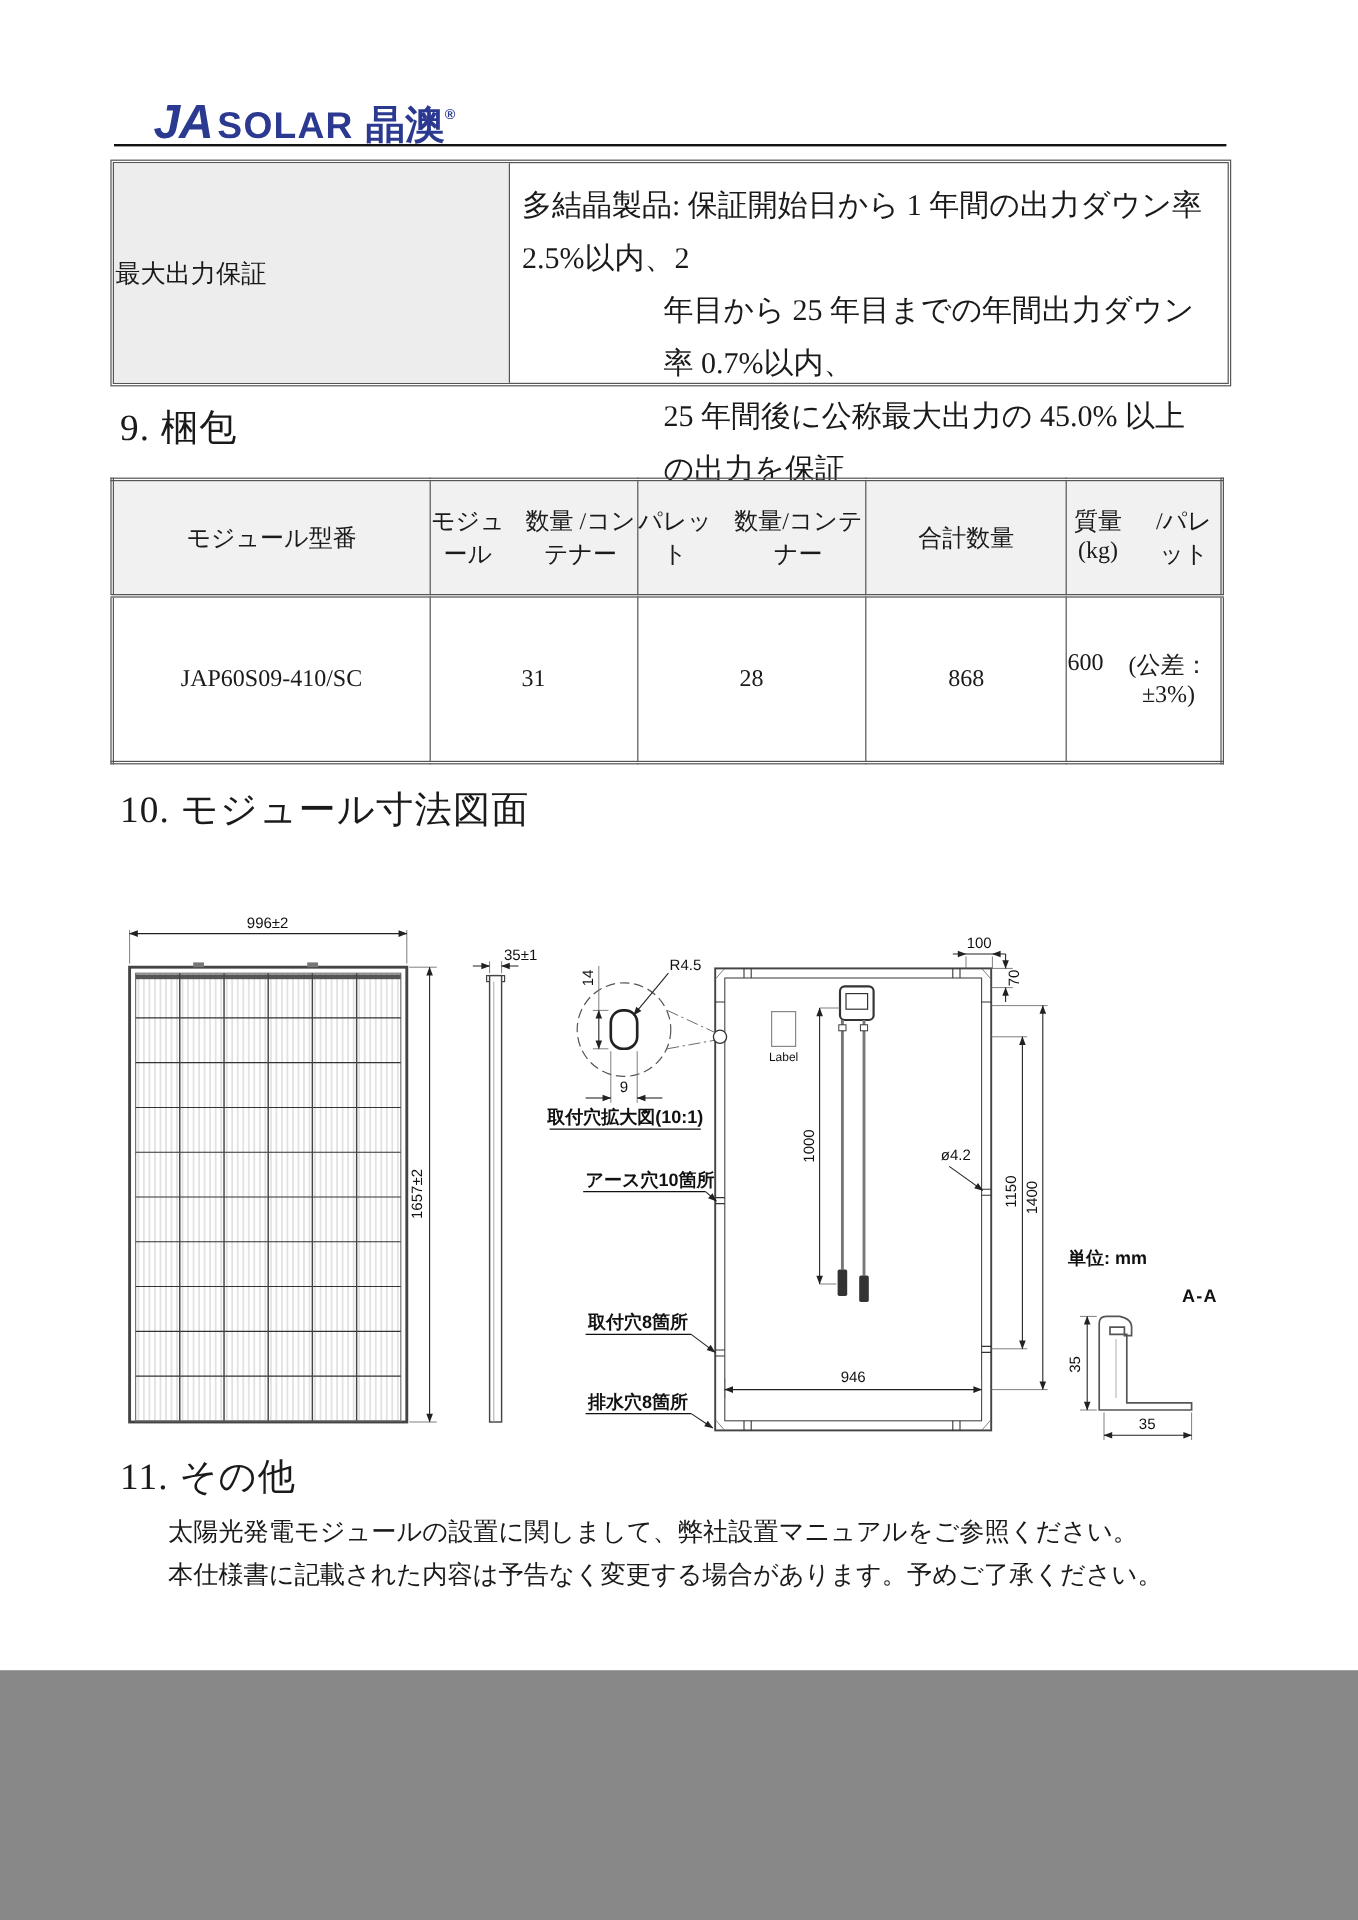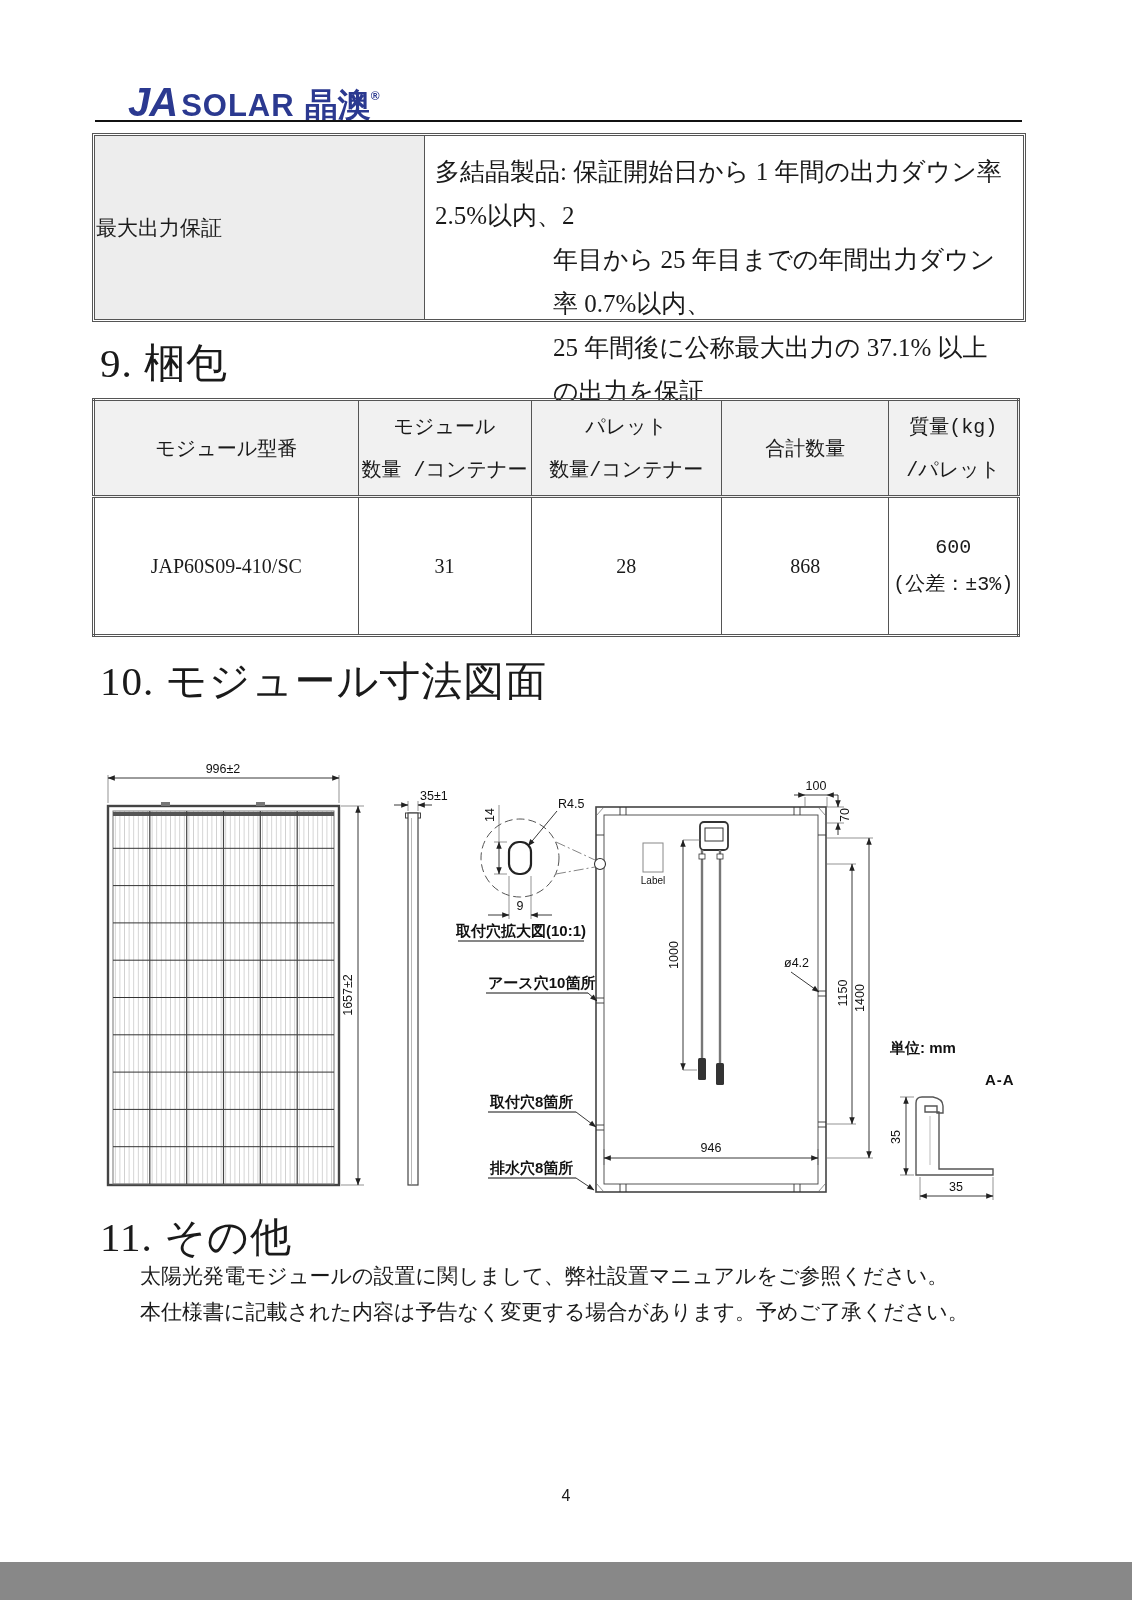--- a/index.html
+++ b/index.html
@@ -1,41 +1,41 @@
 <!DOCTYPE html>
 <html><head>
 <meta charset="utf-8">
 <style>
   html,body{margin:0;padding:0;background:#888;}
-  .page{position:relative;width:1132px;height:1562px;background:#fff;margin:0 auto;
+  .page{position:relative;width:1132px;height:1392px;background:#fff;margin:0 auto;
         font-family:"Liberation Serif","DejaVu Serif",serif;color:#1a1a1a;overflow:hidden;}
   
   .logo{position:absolute;left:128px;top:80px;display:flex;align-items:baseline;
         font-family:"Liberation Sans","DejaVu Sans",sans-serif;}
   .logo .ja{font-size:40px;font-weight:800;font-style:italic;letter-spacing:-1px;}
   .logo .solar{font-size:31px;font-weight:700;letter-spacing:1px;margin-left:4px;}
   .logo .cjk{font-size:33px;font-weight:700;margin-left:10px;}
   .logo .reg{font-size:12px;font-weight:700;vertical-align:super;position:relative;top:-16px;}
   .rule{position:absolute;left:95px;top:120px;width:927px;height:2px;background:#111;}
   
   .wtable{position:absolute;left:92px;top:133px;width:928px;height:183px;
           border:3px double #555;display:flex;}
   .wtable .wl{width:328px;background:#ededed;border-right:1px solid #555;
               display:flex;align-items:center;padding-left:1px;font-size:21px;}
   .wtable .wr{flex:1;padding:14px 10px 0 10px;font-size:25px;line-height:44px;}
   .wtable .wr .ind{padding-left:118px;}
   
-  .h1{position:absolute;font-size:41px;font-weight:400;letter-spacing:1px;}
+  .h1{position:absolute;font-size:31px;font-weight:400;letter-spacing:1px;}
   
   .ptable{position:absolute;left:92px;top:398px;width:928px;border-collapse:collapse;
           border:3px double #555;font-size:20px;text-align:center;}
   .ptable th{background:#f1f1f1;font-weight:400;border:1px solid #555;height:94px;padding:0;}
   .ptable td{border:1px solid #555;height:136px;padding:0;}
   .ptable thead tr{border-bottom:3px double #555;}
-  .cell2{display:flex;flex-direction:column;justify-content:center;gap:16px;font-family:Liberation Mono, monospace;}
+  .cell2{display:flex;justify-content:center;gap:16px;}
   
   .body11{position:absolute;left:140px;top:1258px;font-size:21px;line-height:36px;}
   .pagenum{position:absolute;left:0;right:0;top:1487px;text-align:center;font-size:16px;
            font-family:"Liberation Sans","DejaVu Sans",sans-serif;}
   
   svg.drawing{position:absolute;left:90px;top:745px;}
   svg .thin{stroke:#666;stroke-width:0.7;fill:none;}
   svg .dim{stroke:#222;stroke-width:0.9;fill:none;}
   svg .out{stroke:#444;fill:#fff;}
   svg text{font-family:"Liberation Sans","DejaVu Sans",sans-serif;fill:#111;}
@@ -53,21 +53,21 @@
       <span class="cjk">晶澳</span>
       <span class="reg">®</span>
   </div>
   <div class="rule"></div>
 
   <div class="wtable">
     <div class="wl">最大出力保証</div>
     <div class="wr">
       <div><span>多結晶製品: </span><span>保証開始日から 1 年間の出力ダウン率 2.5%以内、2</span></div>
       <div class="ind">年目から 25 年目までの年間出力ダウン率 0.7%以内、</div>
-      <div class="ind">25 年間後に公称最大出力の 37.1% 以上の出力を保証</div>
+      <div class="ind">25 年間後に公称最大出力の 45.0% 以上の出力を保証</div>
       <div class="ind">します。</div>
     </div>
   </div>
 
   <div class="h1" style="left:100px;top:336px;">9. 梱包</div>
 
   <table class="ptable">
     <colgroup>
         <col style="width:28.6%">
         <col style="width:18.7%">

